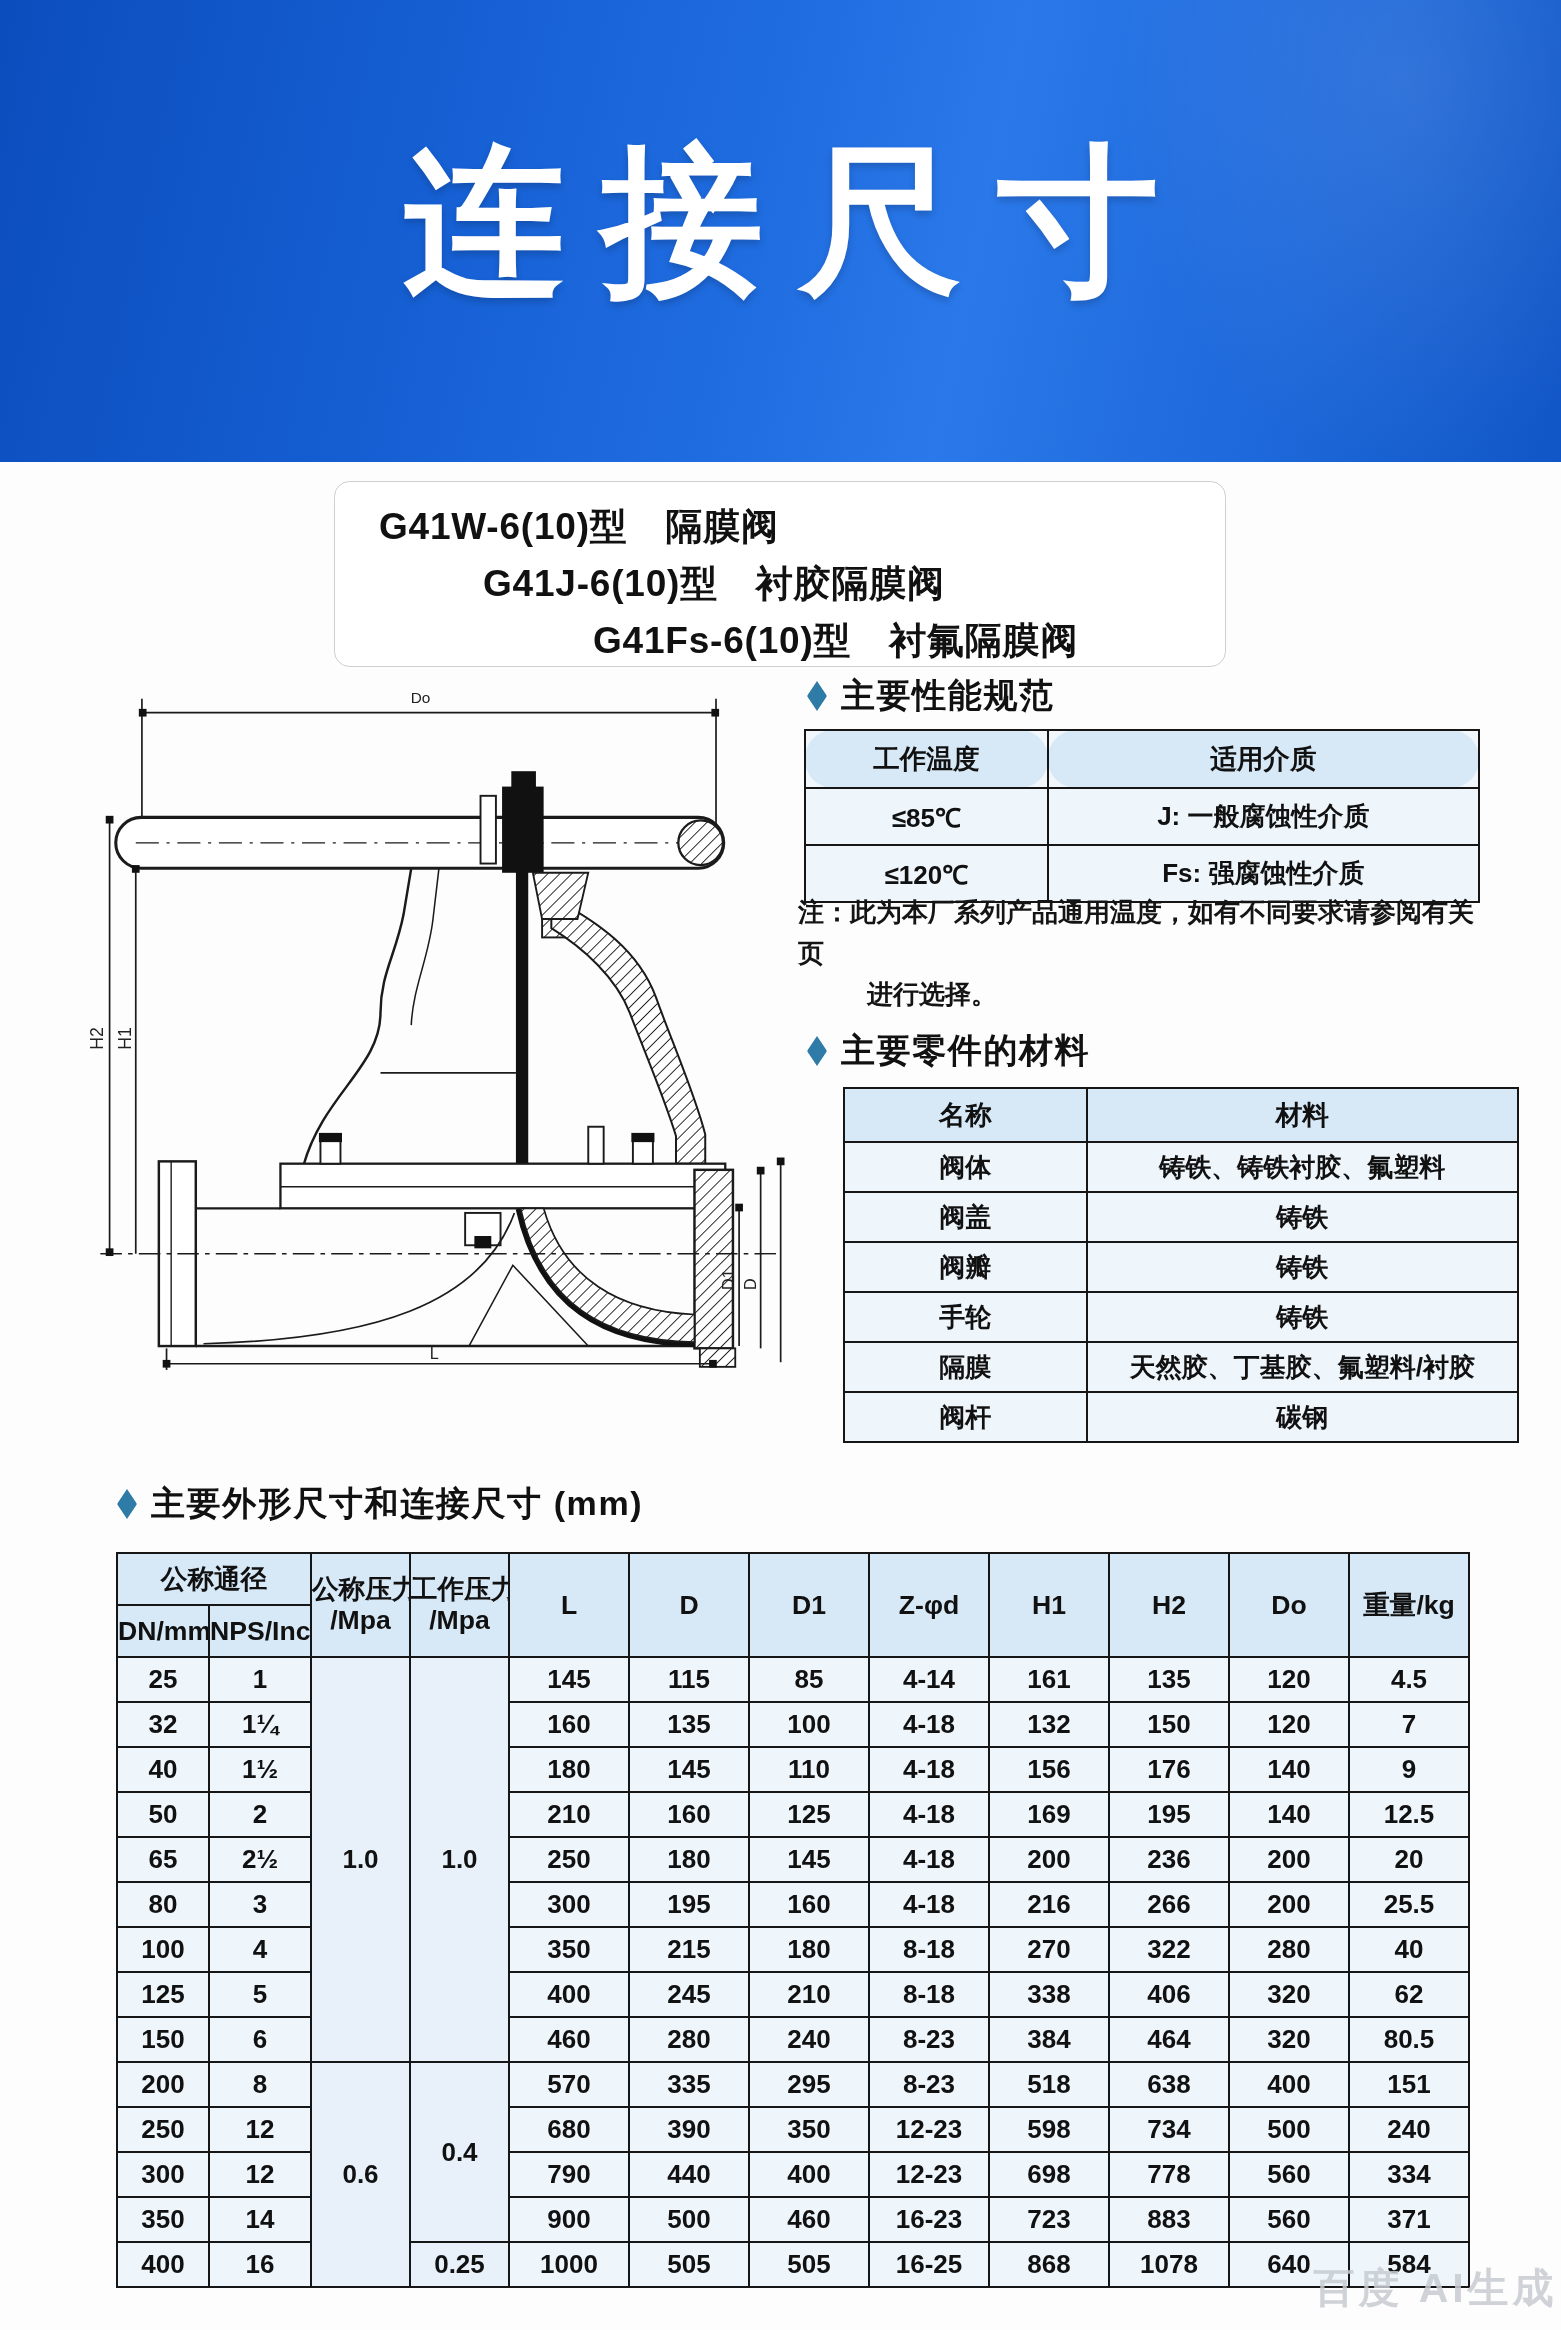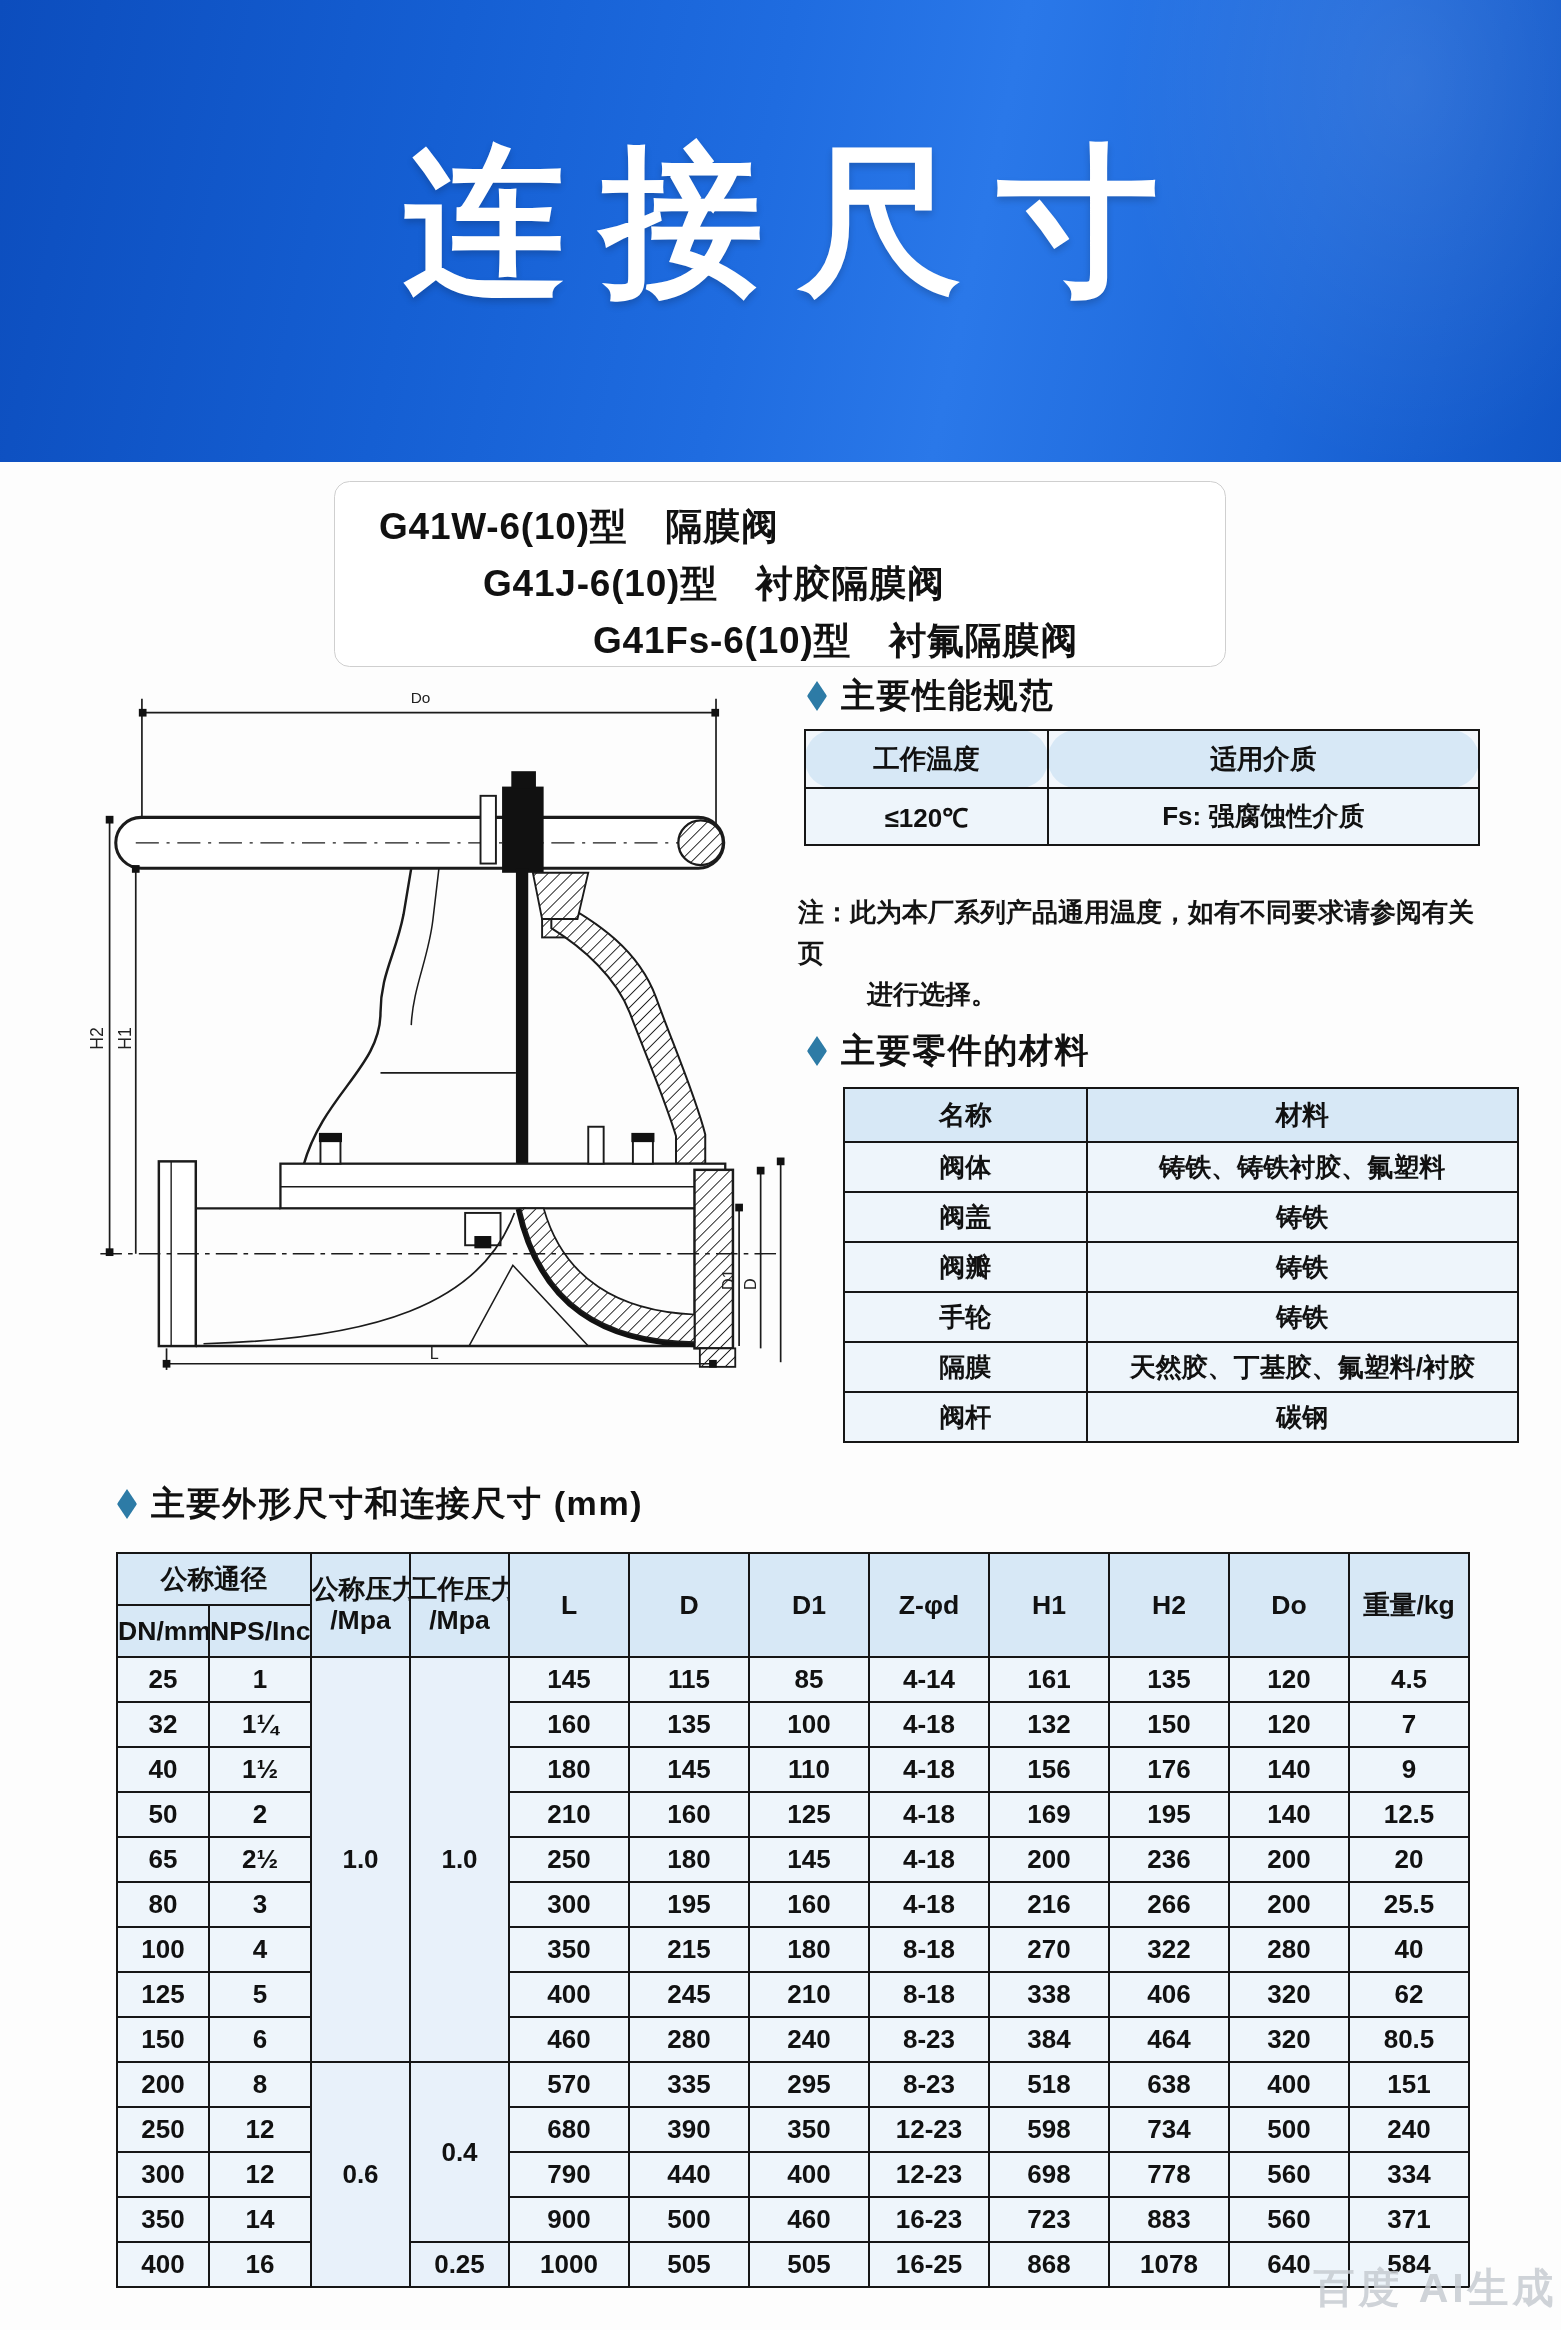--- a/index.html
+++ b/index.html
@@ -178,20 +178,24 @@
         <col style="width:36%">
         <col style="width:64%">
       </colgroup>
     <thead>
       <tr>
         <th>工作温度</th>
         <th>适用介质</th>
       </tr>
     </thead>
     <tbody id="perf-tbody">
+        <tr>
+          <td>≤85℃</td>
+          <td>J:  一般腐蚀性介质</td>
+        </tr>
         <tr>
           <td>≤120℃</td>
           <td>Fs:  强腐蚀性介质</td>
         </tr>
       </tbody>
   </table>
 
   <div class="note">
     <span>注：此为本厂系列产品通用温度，如有不同要求请参阅有关页</span>
     <span class="note-line2">进行选择。</span>

